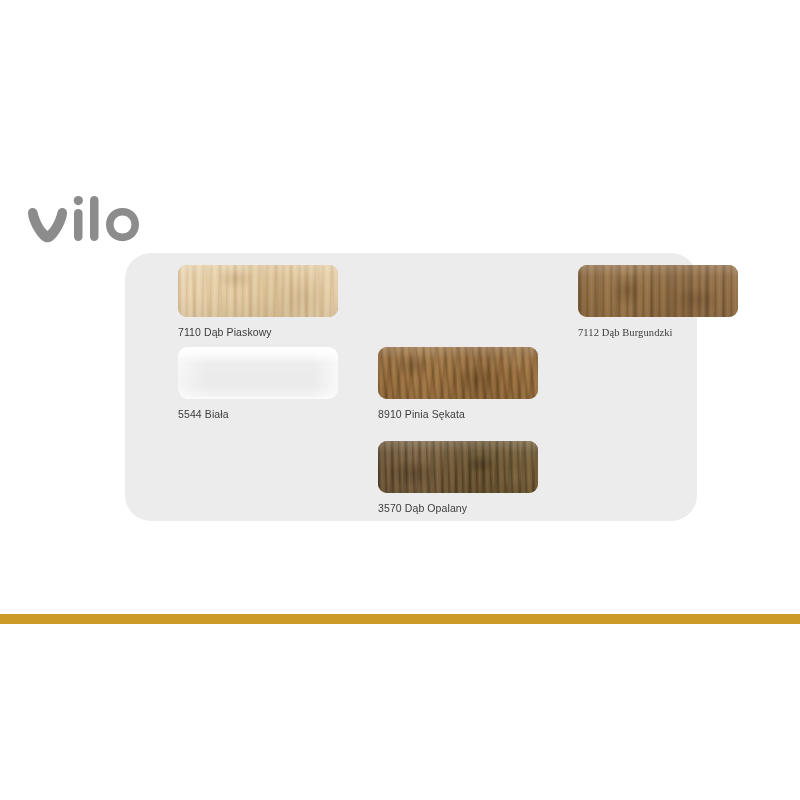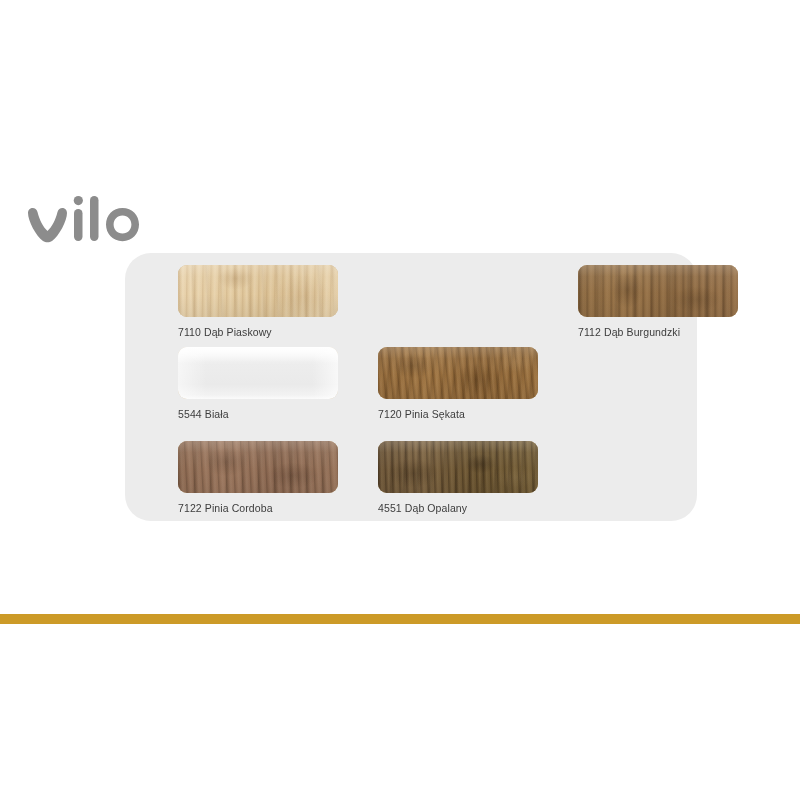--- a/index.html
+++ b/index.html
@@ -38,21 +38,21 @@
     position:absolute;
     left:18px; top:0;
     width:572px; height:268px;margin-left:27px;
   }
   .cell {
     position:absolute;
     width:162px;
   }
   .cell.c0 { left:8px; }
   .cell.c1 { left:208px; }
-  .cell.c2 { left:408px; }
+  .cell.c2 { left:408px;font-family:Liberation Serif, serif; }
   .cell.r0 { top:12px; }
   .cell.r1 { top:94px; }
   .cell.r2 { top:188px; }
 
   .swatch {
     position:relative;
     width:160px; height:52px;
     border-radius:9px;
     overflow:hidden;
     background:#cbb48c;
@@ -305,40 +305,32 @@
         </div>
         <div class="label">5544 Biała</div>
       </div>
 
       <div class="cell r1 c1">
         <div class="swatch w7120">
           <div class="base"></div>
           <div class="grain"></div>
           <div class="sheen"></div>
         </div>
-        <div class="label">7120 Pinia Sękata</div>
-      </div>
-
-
-      <div class="cell r2 c0">
-        <div class="swatch w7122">
-          <div class="base"></div>
-          <div class="grain"></div>
-          <div class="sheen"></div>
-        </div>
-        <div class="label">7122 Pinia Cordoba</div>
-      </div>
+        <div class="label">8910 Pinia Sękata</div>
+      </div>
+
+
 
       <div class="cell r2 c1">
         <div class="swatch w7123">
           <div class="base"></div>
           <div class="grain"></div>
           <div class="sheen"></div>
         </div>
-        <div class="label">4551 Dąb Opalany</div>
+        <div class="label">3570 Dąb Opalany</div>
       </div>
 
     </div>
   </div>
 
   <div id="gold-bar"></div>
 
 </div>
 
 </body></html>

